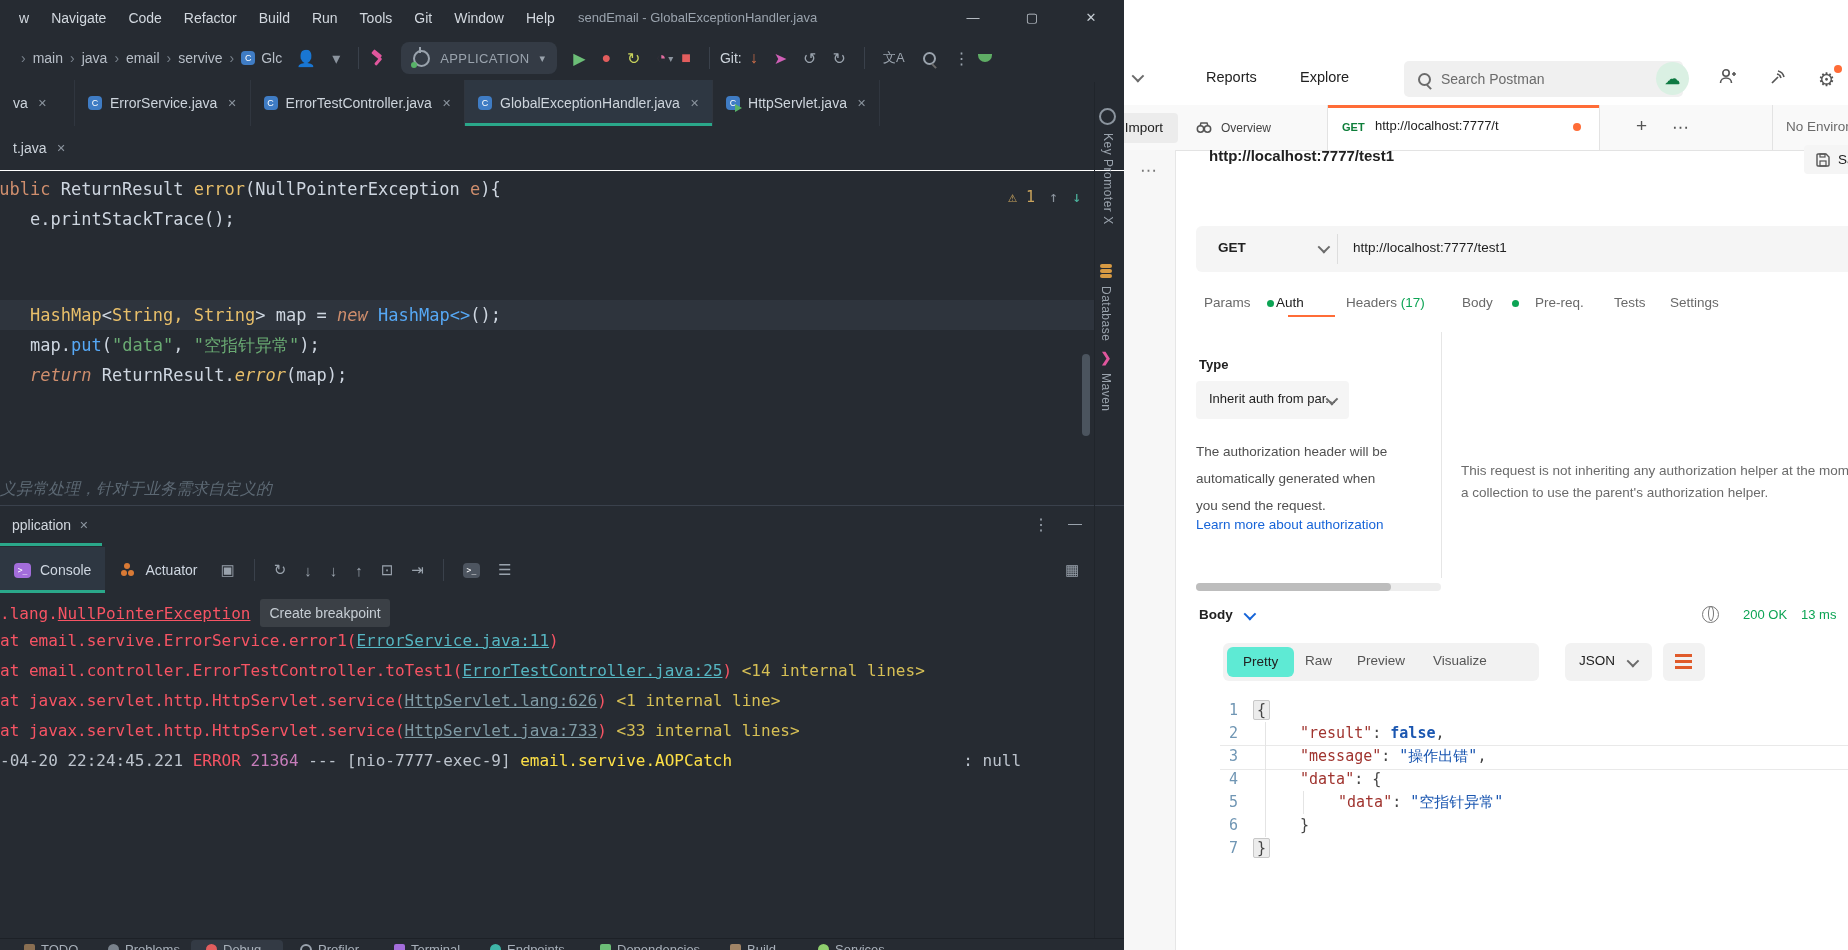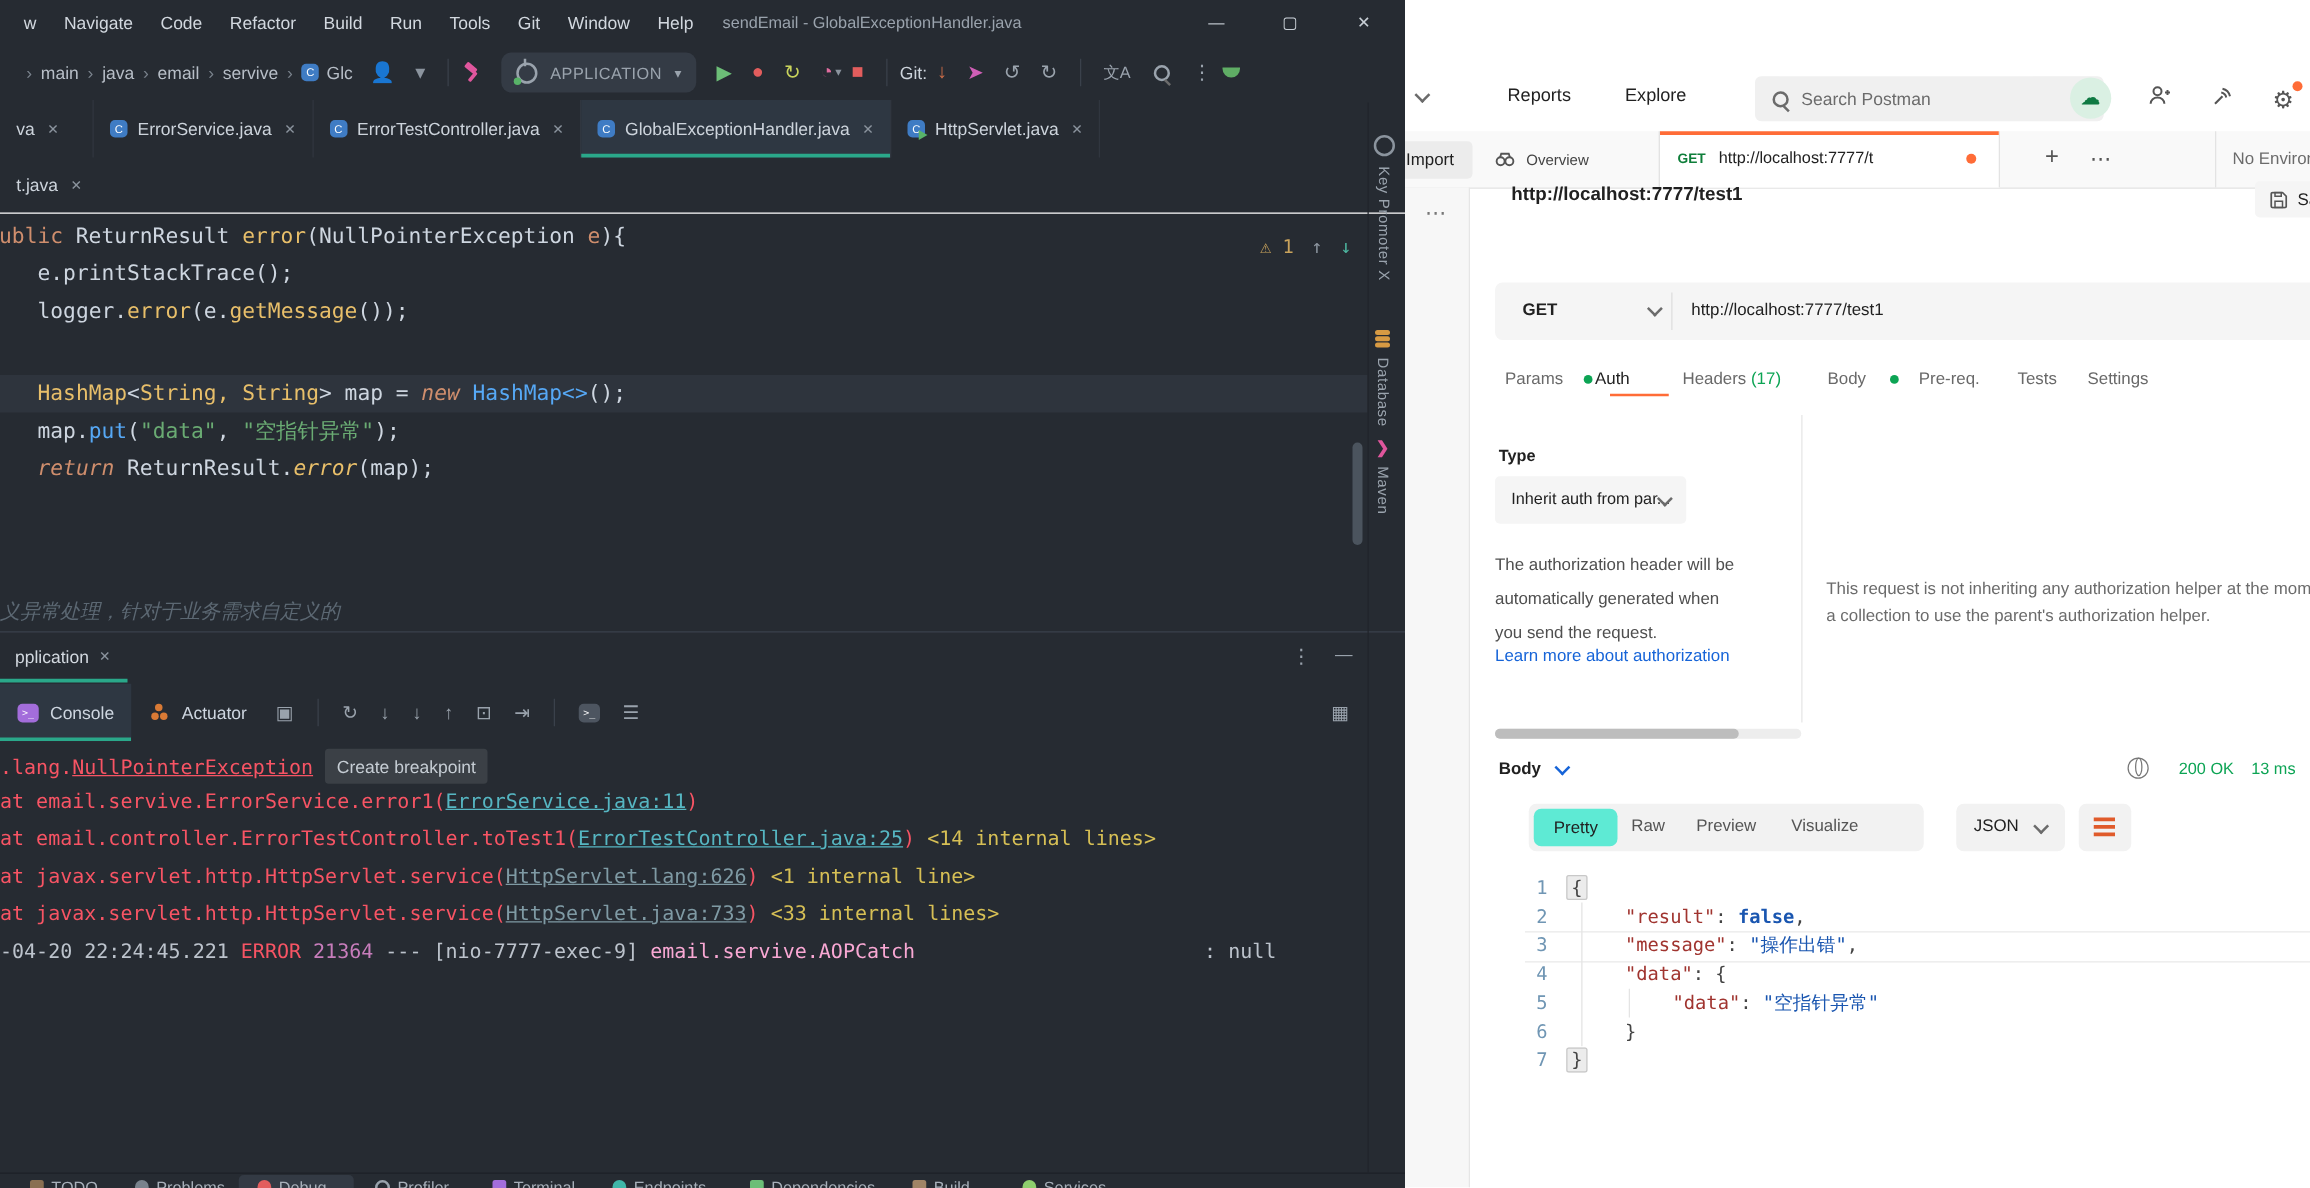--- a/index.html
+++ b/index.html
@@ -59,21 +59,21 @@
   .termico{display:inline-block;width:17px;height:15px;border-radius:4px;background:#a36ddb;color:#fff;font-size:8px;line-height:15px;text-align:center;font-family:"DejaVu Sans Mono",monospace;}
   .actico{display:inline-block;width:6px;height:6px;border-radius:50%;background:#d97a35;box-shadow:7px 0 0 #d97a35,3px -7px 0 #d97a35;margin:6px 9px 0 2px;}
   .cicon{font-size:15px;color:#99a2ac;margin:0 9px;}
   .cline{position:absolute;font-size:16px;line-height:24px;}
   .err{color:#f75464;}
   .u{text-decoration:underline;}
   .lnk{color:#56b6c2;text-decoration:underline;}
   .lnk2{color:#7f9aa4;text-decoration:underline;}
   .fld{color:#d6bf55;}
   .num{color:#c77dbb;}
-  .info{color:#f9a8d4;}
+  .info{color:#fde047;}
   .w{color:#bcc3cc;}
   .bpchip{display:inline-block;background:#3b4046;color:#c6cdd4;border-radius:3px;padding:2px 9px;margin-left:10px;font-size:14px;font-family:"Liberation Sans",sans-serif;vertical-align:1px;}
   
   .bottom{position:absolute;left:0;top:938px;width:1124px;height:12px;overflow:hidden;border-top:1px solid #1d2127;background:#262b32;}
   .bitem{position:absolute;top:3px;display:flex;gap:6px;align-items:center;font-size:13px;color:#a8b0ba;}
   .bico{width:11px;height:11px;border-radius:2px;display:inline-block;}
   .bchip{position:absolute;left:191px;top:1px;width:92px;height:24px;background:#333a44;border-radius:4px;}
   
   .vstrip{position:absolute;left:1094px;top:82px;width:30px;height:856px;border-left:1px solid #20252b;}
   .vitem{position:absolute;left:4px;display:flex;flex-direction:column;align-items:center;gap:8px;color:#9aa3ad;font-size:12px;}
@@ -245,21 +245,20 @@
     <div class="etab" style="border-right:none;">
       <span>t.java</span>
       <span class="x">✕</span>
     </div>
   </div>
 
   <div class="editor mono">
     <div class="hl-line"></div>
     <div class="codeline pre" style="left:-11px;top:6px;"><span class="k">public </span><span class="p">ReturnResult </span><span class="m">error</span><span class="p">(NullPointerException </span><span class="k">e</span><span class="p">){</span></div>
     <div class="codeline pre" style="left:30px;top:36px;"><span class="p">e.printStackTrace();</span></div>
-    <div class="codeline pre" style="left:30px;top:66px;"><span class="p">logger.</span><span class="m">error</span><span class="p">(e.</span><span class="m">getMessage</span><span class="p">());</span></div>
     <div class="codeline pre" style="left:30px;top:132px;"><span class="t">HashMap</span><span class="p">&lt;</span><span class="t">String, String</span><span class="p">&gt; map = </span><span class="kw">new </span><span class="mi">HashMap&lt;&gt;</span><span class="p">();</span></div>
     <div class="codeline pre" style="left:30px;top:162px;"><span class="p">map.</span><span class="mi">put</span><span class="p">(</span><span class="s">"data"</span><span class="p">, </span><span class="s">"空指针异常"</span><span class="p">);</span></div>
     <div class="codeline pre" style="left:30px;top:192px;"><span class="kw">return </span><span class="p">ReturnResult.</span><span class="m it">error</span><span class="p">(map);</span></div>
     <div class="codeline cmt" style="left:0;top:306px;font-size:16px;">义异常处理，针对于业务需求自定义的</div>
     <div class="warnwidget">
       <span style="color:#c9a35c;"><span>⚠</span> <span>1</span></span>
       <span style="color:#8b949e;">↑</span>
       <span style="color:#4db6a0;">↓</span>
     </div>
     <div class="vscroll"></div>

